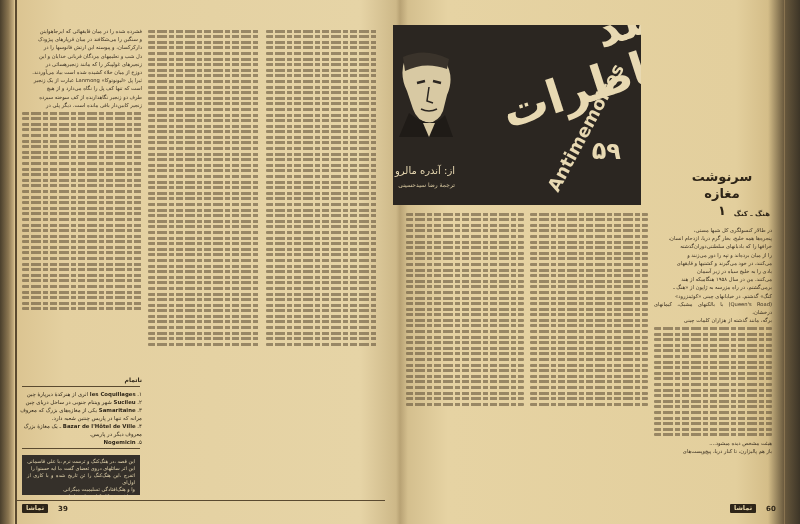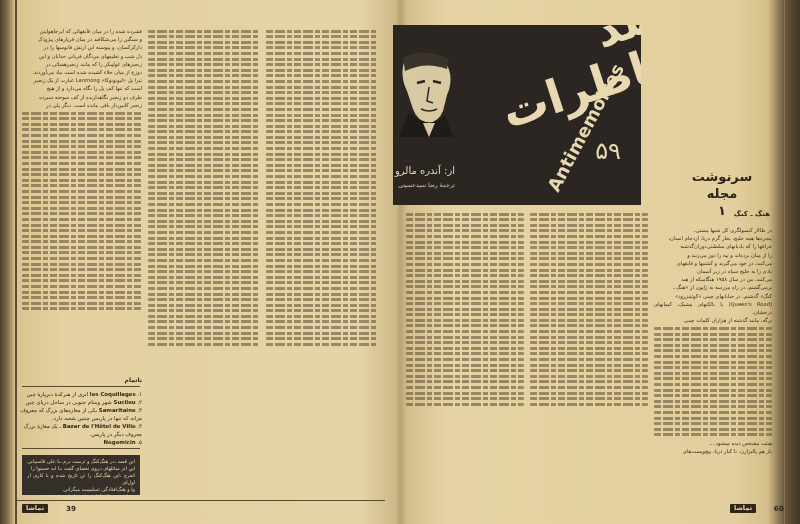--- a/index.html
+++ b/index.html
@@ -5,27 +5,27 @@
   html,body{margin:0;padding:0;}
   body{width:800px;height:524px;overflow:hidden;background:#3a3326;font-family:"DejaVu Sans",sans-serif;position:relative;}
   .spread{position:absolute;left:0;top:0;width:800px;height:524px;background:linear-gradient(90deg,#d8c08c 0%,#e4d0a0 8%,#e6d4a6 45%,#cdb888 49.5%,#b8a274 50%,#d4bf8e 51%,#e6d3a3 56%,#e3cf9d 92%,#d4bd88 96%,#6a5a3e 98%,#3d3527 100%);}
   .binding{position:absolute;left:0;top:0;width:14px;height:524px;background:linear-gradient(90deg,#4a3f2c,#8b7651 60%,#c9b283);}
   .rule{position:absolute;background:#5a4a30;}
   .col{position:absolute;direction:rtl;text-align:justify;color:#3a2f20;font-size:5.2px;line-height:8.2px;overflow:hidden;}
   .line{display:block;height:3px;margin:2.6px 0;background:repeating-linear-gradient(90deg,#5a4a33 0 7px,transparent 7px 9px,#5a4a33 9px 19px,transparent 19px 21px,#5a4a33 21px 26px,transparent 26px 28px);opacity:.55;border-radius:1px;}
   .title-block{position:absolute;left:393px;top:25px;width:248px;height:180px;background:#2b2621;overflow:hidden;}
   .title-fa{position:absolute;left:88px;top:20px;color:#e8d9b2;font-family:"DejaVu Sans",sans-serif;font-weight:bold;font-size:46px;line-height:48px;transform:rotate(-18deg);transform-origin:left top;direction:rtl;}
   .title-en{position:absolute;left:150px;top:160px;color:#e8d9b2;font-family:"DejaVu Sans",sans-serif;font-weight:bold;font-size:18px;transform:rotate(-62deg);transform-origin:left top;}
-  .issue-num{position:absolute;right:20px;top:112px;color:#e8d9b2;font-family:"DejaVu Sans",sans-serif;font-weight:normal;font-size:24px;}
+  .issue-num{position:absolute;right:20px;top:112px;color:#e8d9b2;font-family:"DejaVu Sans",sans-serif;font-weight:bold;font-size:24px;}
   .portrait{position:absolute;left:2px;top:26px;width:62px;height:86px;}
   .author{position:absolute;left:-2px;top:140px;color:#e8d9b2;font-size:10px;font-weight:normal;direction:rtl;width:64px;text-align:right;}
   .translator{position:absolute;left:-2px;top:156px;color:#d8c8a0;font-size:6px;direction:rtl;width:64px;text-align:right;}
   .chapter-title{position:absolute;left:676px;top:168px;width:92px;text-align:center;direction:rtl;font-family:"DejaVu Sans",sans-serif;font-weight:bold;font-size:13px;line-height:17px;color:#2e2518;}
   .subhead{position:absolute;left:706px;top:210px;width:64px;direction:rtl;text-align:right;font-weight:bold;font-size:7px;color:#2e2518;}
-  .footer{position:absolute;top:504px;font-weight:bold;font-size:7px;color:#2e2518;display:flex;align-items:center;gap:18px;}
+  .footer{position:absolute;top:504px;font-weight:bold;font-size:7px;color:#2e2518;display:flex;align-items:center;gap:10px;}
   .logo{display:inline-block;background:#2e2518;color:#e6d4a6;padding:0 4px;font-size:6.5px;height:9px;line-height:9px;border-radius:1px;}
   .box-dark{position:absolute;left:22px;top:455px;width:118px;height:40px;background:#35302a;color:#e3d4ad;font-size:5px;line-height:7px;direction:rtl;text-align:justify;padding:3px 5px;box-sizing:border-box;}
   .notes{position:absolute;left:22px;top:390px;width:120px;direction:rtl;font-size:5.4px;line-height:8px;color:#2f2618;}
   .notes .n{display:block;white-space:nowrap;}
   .notes .latin{direction:ltr;unicode-bidi:embed;font-weight:bold;}
   .endmark{position:absolute;left:22px;top:376px;width:120px;direction:rtl;text-align:right;font-size:6px;font-weight:bold;color:#2f2618;}
 </style>
 </head>
 <body>
 
@@ -248,21 +248,21 @@
       <path d="M28 72 L34 86 L40 72Z" fill="#d8c9a3"></path>
     </svg>
     <div class="author">از: آندره مالرو</div>
     <div class="translator">ترجمهٔ رضا سیدحسینی</div>
     <div class="title-fa">ضد خاطرات</div>
     <div class="title-en">Antimemoires</div>
     <div class="issue-num">۵۹</div>
   </div>
 
   <div class="chapter-title">
-    <div>سرنوشت مجله</div>
+    <div>سرنوشت مغازه</div>
     <div>۱</div>
   </div>
   <div class="subhead">هنگ ـ کنگ</div>
 
   <div class="col" style="left:654px;top:226px;width:118px;height:272px;">
     <div>در طالار کنسولگری کل شبها مستی،</div>
     <div>پنجره‌ها همه خلیج، بخار گرم دریا، ازدحام انسان،</div>
     <div>خرافها را که بادبانهای سلطنتی‌دوران‌گذشته</div>
     <div>را از میان برده‌اند و تپه را دور می‌زنند و</div>
     <div>می‌کنند، در خود می‌گیرند و کشتیها و قایقهای</div>

